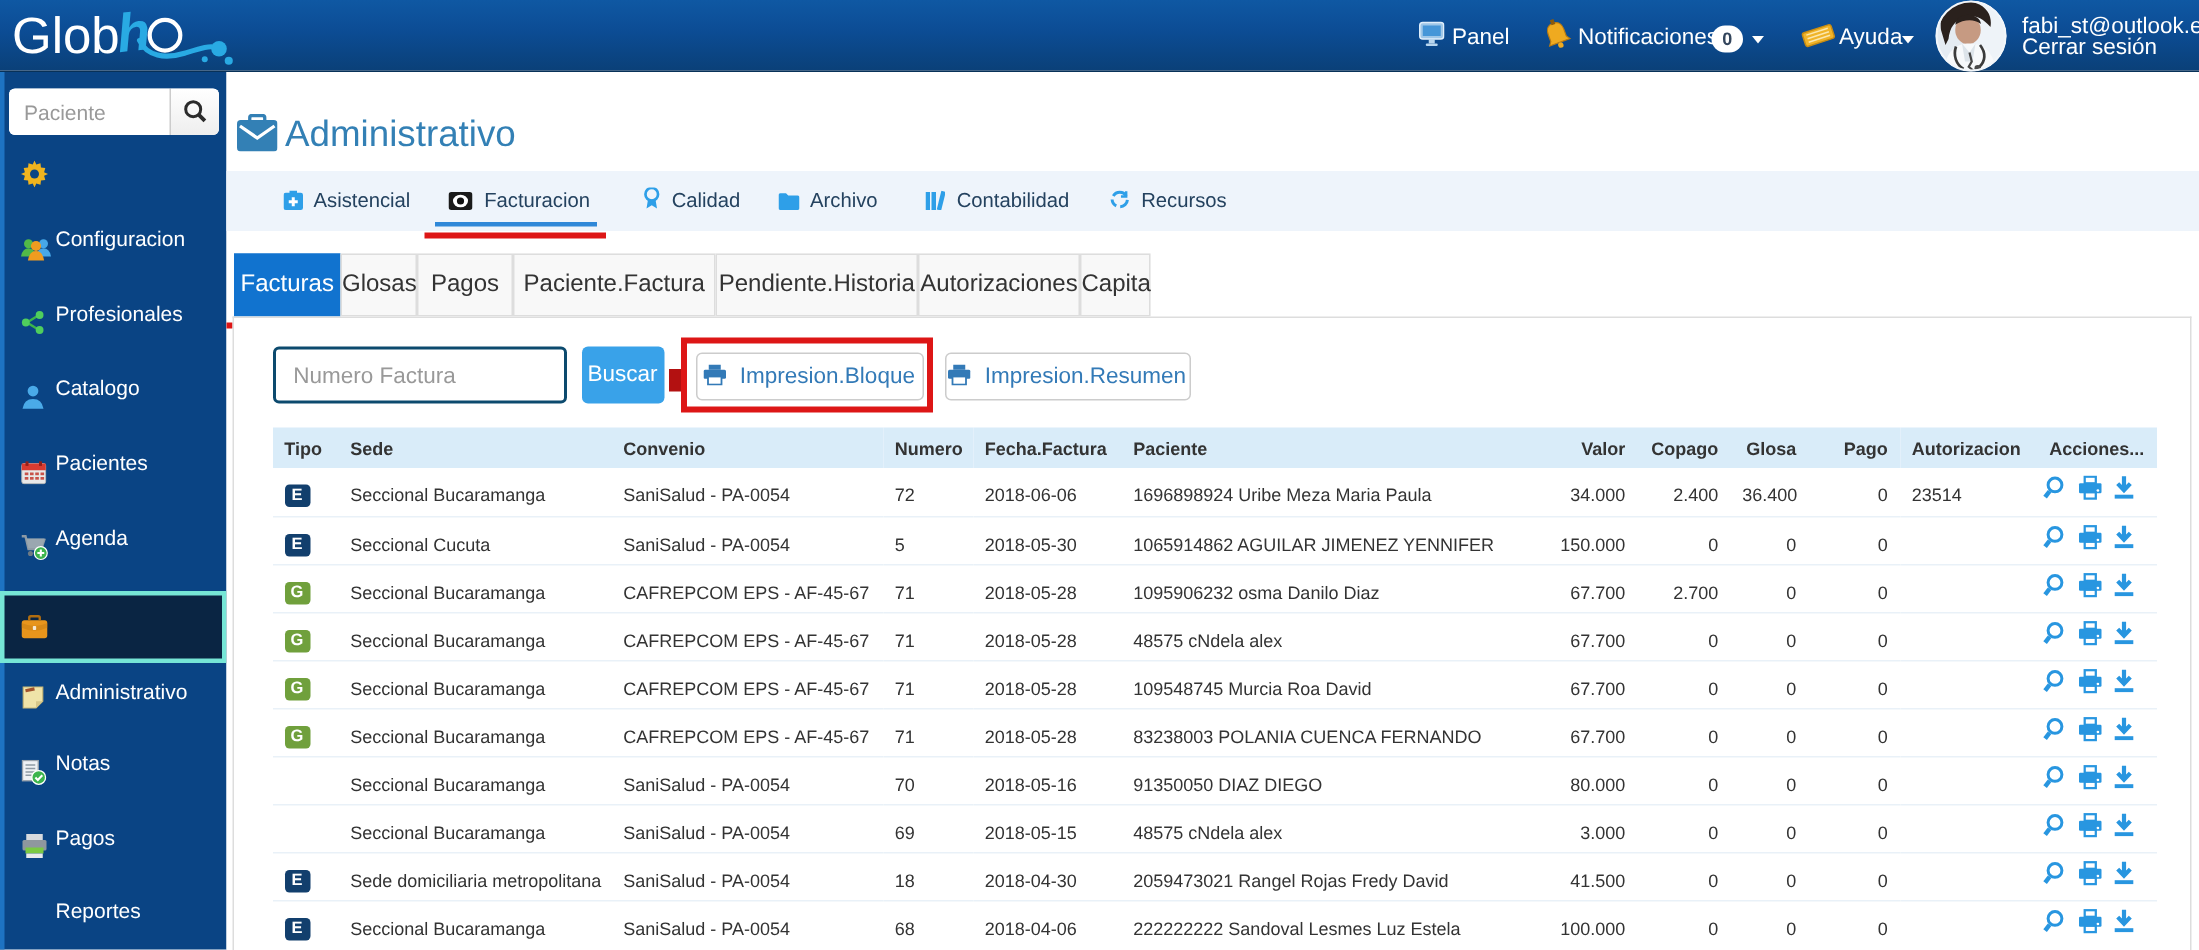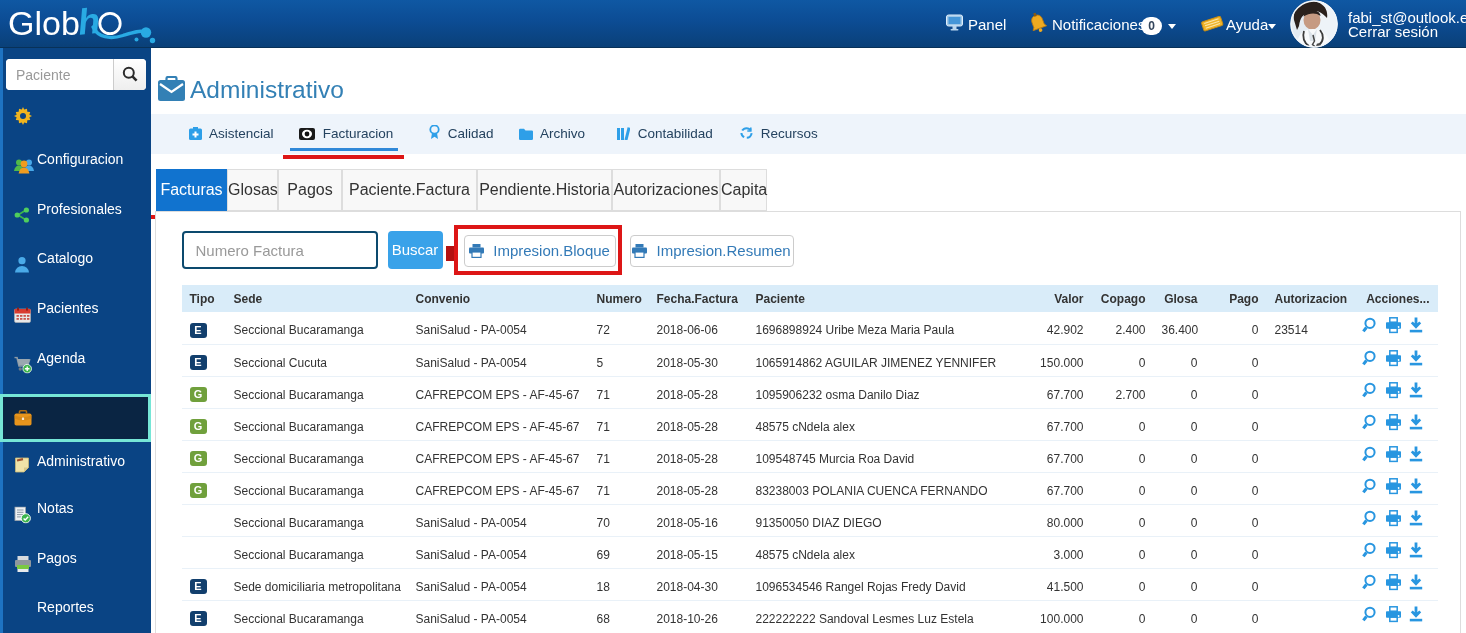--- a/index.html
+++ b/index.html
@@ -383,21 +383,21 @@
 
       </tbody>
         <tbody>
       <tr class="first">
             <td><span class="badge bE">E</span></td>
             <td>Seccional Bucaramanga</td>
             <td>SaniSalud - PA-0054</td>
             <td>72</td>
             <td>2018-06-06</td>
             <td>1696898924 Uribe Meza Maria Paula</td>
-            <td class="r">42.902</td>
+            <td class="r">34.000</td>
             <td class="r">2.400</td>
             <td class="r">36.400</td>
             <td class="r">0</td>
             <td>23514</td>
             <td class="r" style="padding:0 20px 0 8px"><svg width="62" height="17" viewBox="0 0 62 17" style="vertical-align:middle;position:relative;top:-2px">
   <circle cx="8" cy="6.3" r="4.6" fill="none" stroke="#2896e0" stroke-width="2"></circle>
   <line x1="4.4" y1="10.5" x2="1.4" y2="14.4" stroke="#2896e0" stroke-width="3"></line>
   <g transform="translate(24,0)">
                   <rect x="3.8" y="0.8" width="7.4" height="4.4" fill="#fff" stroke="#2896e0" stroke-width="1.5"></rect>
                   <rect x="0" y="5.2" width="15" height="6.6" rx="0.8" fill="#2896e0"></rect>
@@ -598,21 +598,21 @@
                   <rect x="1.8" y="12.8" width="12.4" height="2.6" fill="#2896e0"></rect>
                 </g>
 </svg></td>
           </tr>
       <tr>
             <td><span class="badge bE">E</span></td>
             <td>Sede domiciliaria metropolitana</td>
             <td>SaniSalud - PA-0054</td>
             <td>18</td>
             <td>2018-04-30</td>
-            <td>1096534546 Rangel Rojas Fredy David</td>
+            <td>2059473021 Rangel Rojas Fredy David</td>
             <td class="r">41.500</td>
             <td class="r">0</td>
             <td class="r">0</td>
             <td class="r">0</td>
             <td></td>
             <td class="r" style="padding:0 20px 0 8px"><svg width="62" height="17" viewBox="0 0 62 17" style="vertical-align:middle;position:relative;top:-2px">
   <circle cx="8" cy="6.3" r="4.6" fill="none" stroke="#2896e0" stroke-width="2"></circle>
   <line x1="4.4" y1="10.5" x2="1.4" y2="14.4" stroke="#2896e0" stroke-width="3"></line>
   <g transform="translate(24,0)">
                   <rect x="3.8" y="0.8" width="7.4" height="4.4" fill="#fff" stroke="#2896e0" stroke-width="1.5"></rect>
@@ -624,21 +624,21 @@
                   <path d="M8 0.5 L 8 9 M 3.8 5.4 L 8 9.8 L 12.2 5.4" fill="none" stroke="#2896e0" stroke-width="2.8"></path>
                   <rect x="1.8" y="12.8" width="12.4" height="2.6" fill="#2896e0"></rect>
                 </g>
 </svg></td>
           </tr>
       <tr>
             <td><span class="badge bE">E</span></td>
             <td>Seccional Bucaramanga</td>
             <td>SaniSalud - PA-0054</td>
             <td>68</td>
-            <td>2018-10-26</td>
+            <td>2018-04-06</td>
             <td>222222222 Sandoval Lesmes Luz Estela</td>
             <td class="r">100.000</td>
             <td class="r">0</td>
             <td class="r">0</td>
             <td class="r">0</td>
             <td></td>
             <td class="r" style="padding:0 20px 0 8px"><svg width="62" height="17" viewBox="0 0 62 17" style="vertical-align:middle;position:relative;top:-2px">
   <circle cx="8" cy="6.3" r="4.6" fill="none" stroke="#2896e0" stroke-width="2"></circle>
   <line x1="4.4" y1="10.5" x2="1.4" y2="14.4" stroke="#2896e0" stroke-width="3"></line>
   <g transform="translate(24,0)">

